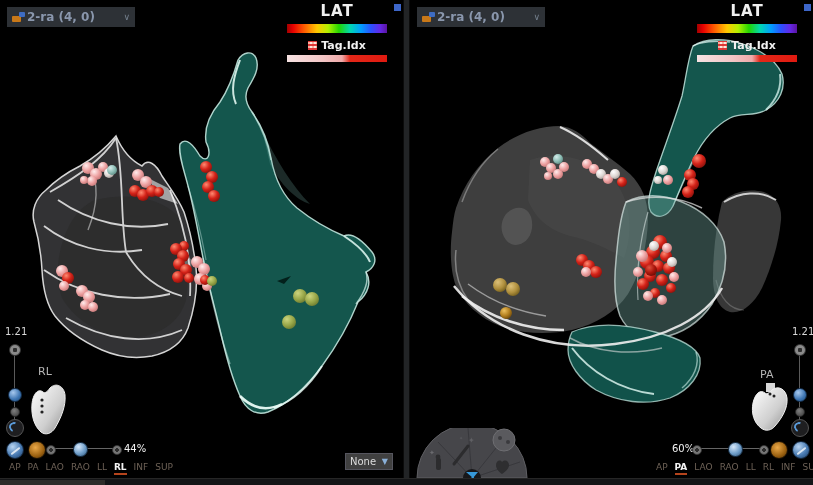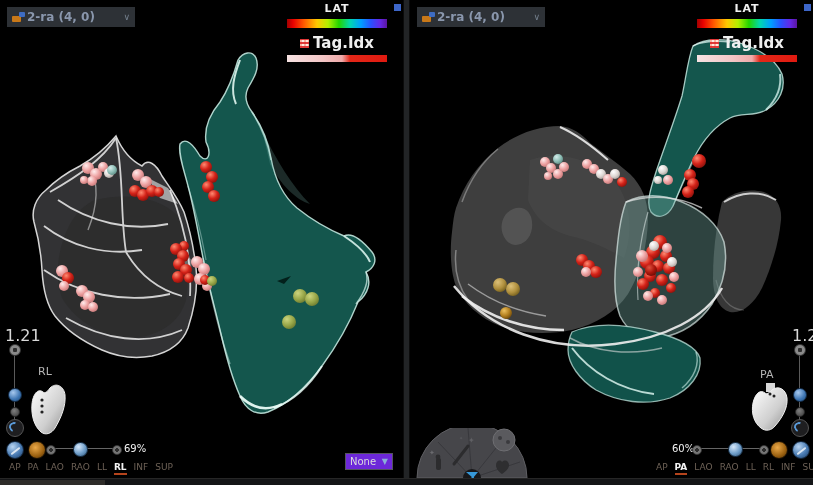--- a/index.html
+++ b/index.html
@@ -17,36 +17,36 @@
   .map-label{position:absolute;left:7px;top:7px;width:128px;height:20px;background:#2d3136;
              display:flex;align-items:center;padding:0 5px;box-sizing:border-box;cursor:default;}
   .map-label .txt{color:#8a97ad;font-size:12px;font-weight:bold;flex:1;white-space:nowrap;}
   .map-icon{width:13px;height:10px;position:relative;margin-right:2px;}
   .map-icon .o{position:absolute;left:0;bottom:0;width:9px;height:6px;background:#c87818;border-radius:1px;}
   .map-icon .b{position:absolute;right:0;top:0;width:6px;height:5px;background:#3e6cc2;border-radius:1px;}
   .map-caret{color:#76828f;font-size:9px;margin-left:2px;}
 
   
   .legend{position:absolute;left:287px;top:2px;width:100px;text-align:center;}
-  .lat-title{color:#f0f0f0;font-size:11px;font-weight:bold;letter-spacing:1px;}
+  .lat-title{color:#f0f0f0;font-size:15px;font-weight:bold;letter-spacing:1px;}
   .lat-bar{margin-top:4px;height:9px;width:100px;
     background:linear-gradient(to right,#a00000,#e80000 6%,#ff5a00 17%,#ffc800 30%,#b4f000 41%,#22d400 52%,#00d8b0 63%,#009eff 74%,#2a50ff 84%,#6428e8 93%,#5a14a0);}
   .tag-row{margin-top:6px;display:flex;align-items:center;justify-content:center;gap:4px;}
   .tag-icon{width:9px;height:9px;
     background:repeating-linear-gradient(0deg,rgba(220,40,40,.9) 0 2px,transparent 2px 4px),
                repeating-linear-gradient(90deg,#f8b0a0 0 2px,#fde8e0 2px 4px);}
-  .tag-title{color:#f0f0f0;font-size:15px;font-weight:bold;}
+  .tag-title{color:#f0f0f0;font-size:11px;font-weight:bold;}
   .tag-bar{margin-top:3px;height:7px;width:100px;
     background:linear-gradient(to right,#f6e2e2 0%,#f3c6c6 35%,#efaaaa 55%,#e42718 63%,#e01a10 100%);}
   .corner-dot{position:absolute;top:4px;left:394px;width:7px;height:7px;background:#3d66c8;}
 
   .scene{position:absolute;left:0;top:0;width:403px;height:478px;}
 
   
-  .scale-value{position:absolute;color:#d8d8d8;font-size:16px;top:326px;}
+  .scale-value{position:absolute;color:#d8d8d8;font-size:10px;top:326px;}
   #panel-0 .scale-value{left:5px;}  #panel-1 .scale-value{left:382px;}
   .vtrack{position:absolute;width:1px;background:#5a5a5a;top:353px;height:70px;}
   #panel-0 .vtrack{left:14px;} #panel-1 .vtrack{left:389px;}
   .knob{position:absolute;border-radius:50%;}
   .vknob-top{width:10px;height:10px;top:344px;background:radial-gradient(circle at 50% 50%,#2e2e2e 0 28%,#8a8a8a 36%);border:1px solid #3a3a3a;}
   #panel-0 .vknob-top{left:9px;} #panel-1 .vknob-top{left:384px;}
   .vknob-blue{width:12px;height:12px;top:388px;background:radial-gradient(circle at 35% 30%,#a6c8ee,#3c74b2 60%,#22507e);border:1px solid #16304e;}
   #panel-0 .vknob-blue{left:8px;} #panel-1 .vknob-blue{left:383px;}
   .vknob-small{width:8px;height:8px;top:407px;background:radial-gradient(circle at 40% 35%,#7e7e7e,#3a3a3a);border:1px solid #2a2a2a;}
   #panel-0 .vknob-small{left:10px;} #panel-1 .vknob-small{left:385px;}
@@ -78,21 +78,21 @@
   .orient{cursor:default;padding-bottom:1px;}
   .orient.active{color:#f4f4f4;font-weight:bold;border-bottom:2px solid #b5441c;}
 
   
   .ref-label{position:absolute;color:#b4b4b4;font-size:11px;}
   #panel-0 .ref-label{left:38px;top:365px;} #panel-1 .ref-label{left:350px;top:368px;}
   .ref-heart{position:absolute;}
   #panel-0 .ref-heart{left:28px;top:380px;} #panel-1 .ref-heart{left:338px;top:382px;}
 
   
-  .dropdown{position:absolute;left:345px;top:453px;width:48px;height:17px;background:#6d28d9;
+  .dropdown{position:absolute;left:345px;top:453px;width:48px;height:17px;background:#404040;
             border:1px solid #55555e;color:#dcdcdc;font-size:10px;display:flex;align-items:center;
             justify-content:space-between;padding:0 4px;box-sizing:border-box;cursor:default;}
   .dropdown .caret{color:#8ab0d8;font-size:8px;}
 
   
   .radial-menu{position:absolute;left:6px;top:428px;}
 </style>
 </head>
 <body>
 
@@ -260,21 +260,21 @@
       <circle cx="14" cy="26" r="1.6" fill="#222"></circle>
       <circle cx="14" cy="32" r="1.6" fill="#222"></circle>
   </svg>
 
   <div class="sphere-btn blue-sphere"></div>
   <div class="sphere-btn orange-sphere"></div>
   <div class="htrack"></div>
   <div class="knob hdot l" style="position:absolute;"></div>
   <div class="knob hdot r" style="position:absolute;"></div>
   <div class="knob hknob" style="position:absolute;"></div>
-  <div class="zoom-label">69%</div>
+  <div class="zoom-label">44%</div>
 
   <div class="orient-bar">
     <span class="orient">AP</span>
     <span class="orient">PA</span>
     <span class="orient">LAO</span>
     <span class="orient">RAO</span>
     <span class="orient">LL</span>
     <span class="orient active">RL</span>
     <span class="orient">INF</span>
     <span class="orient">SUP</span>

